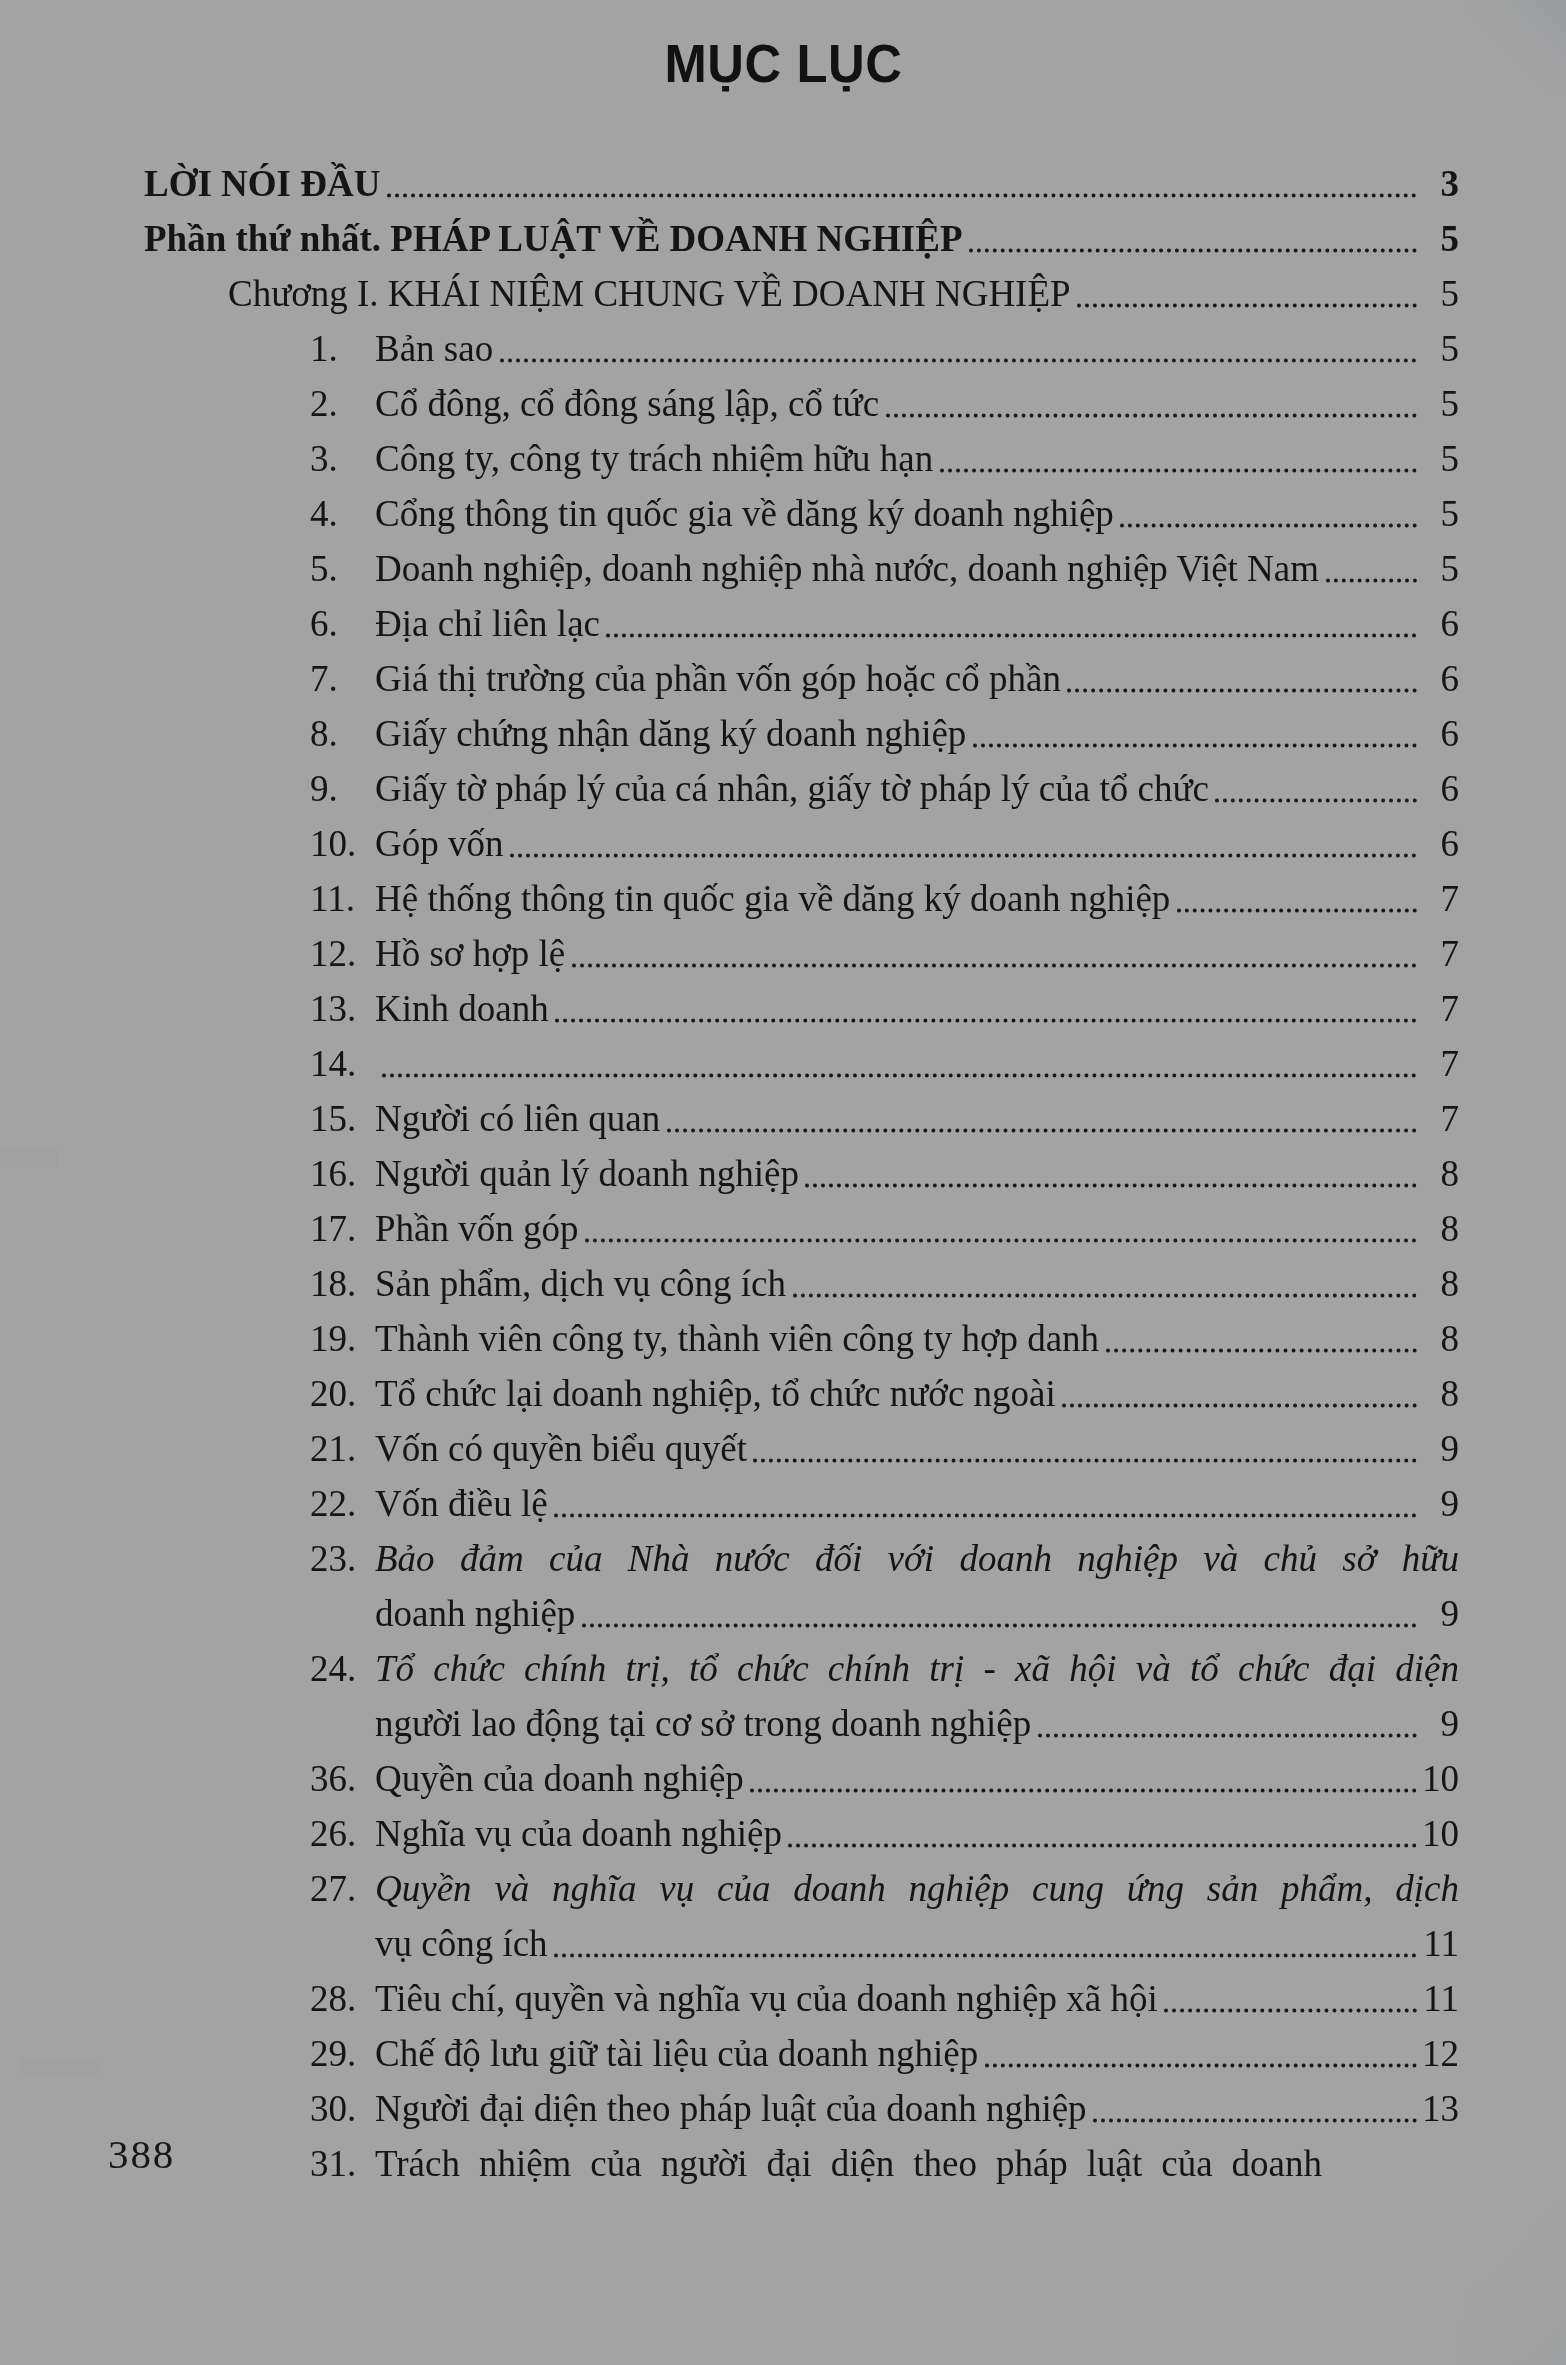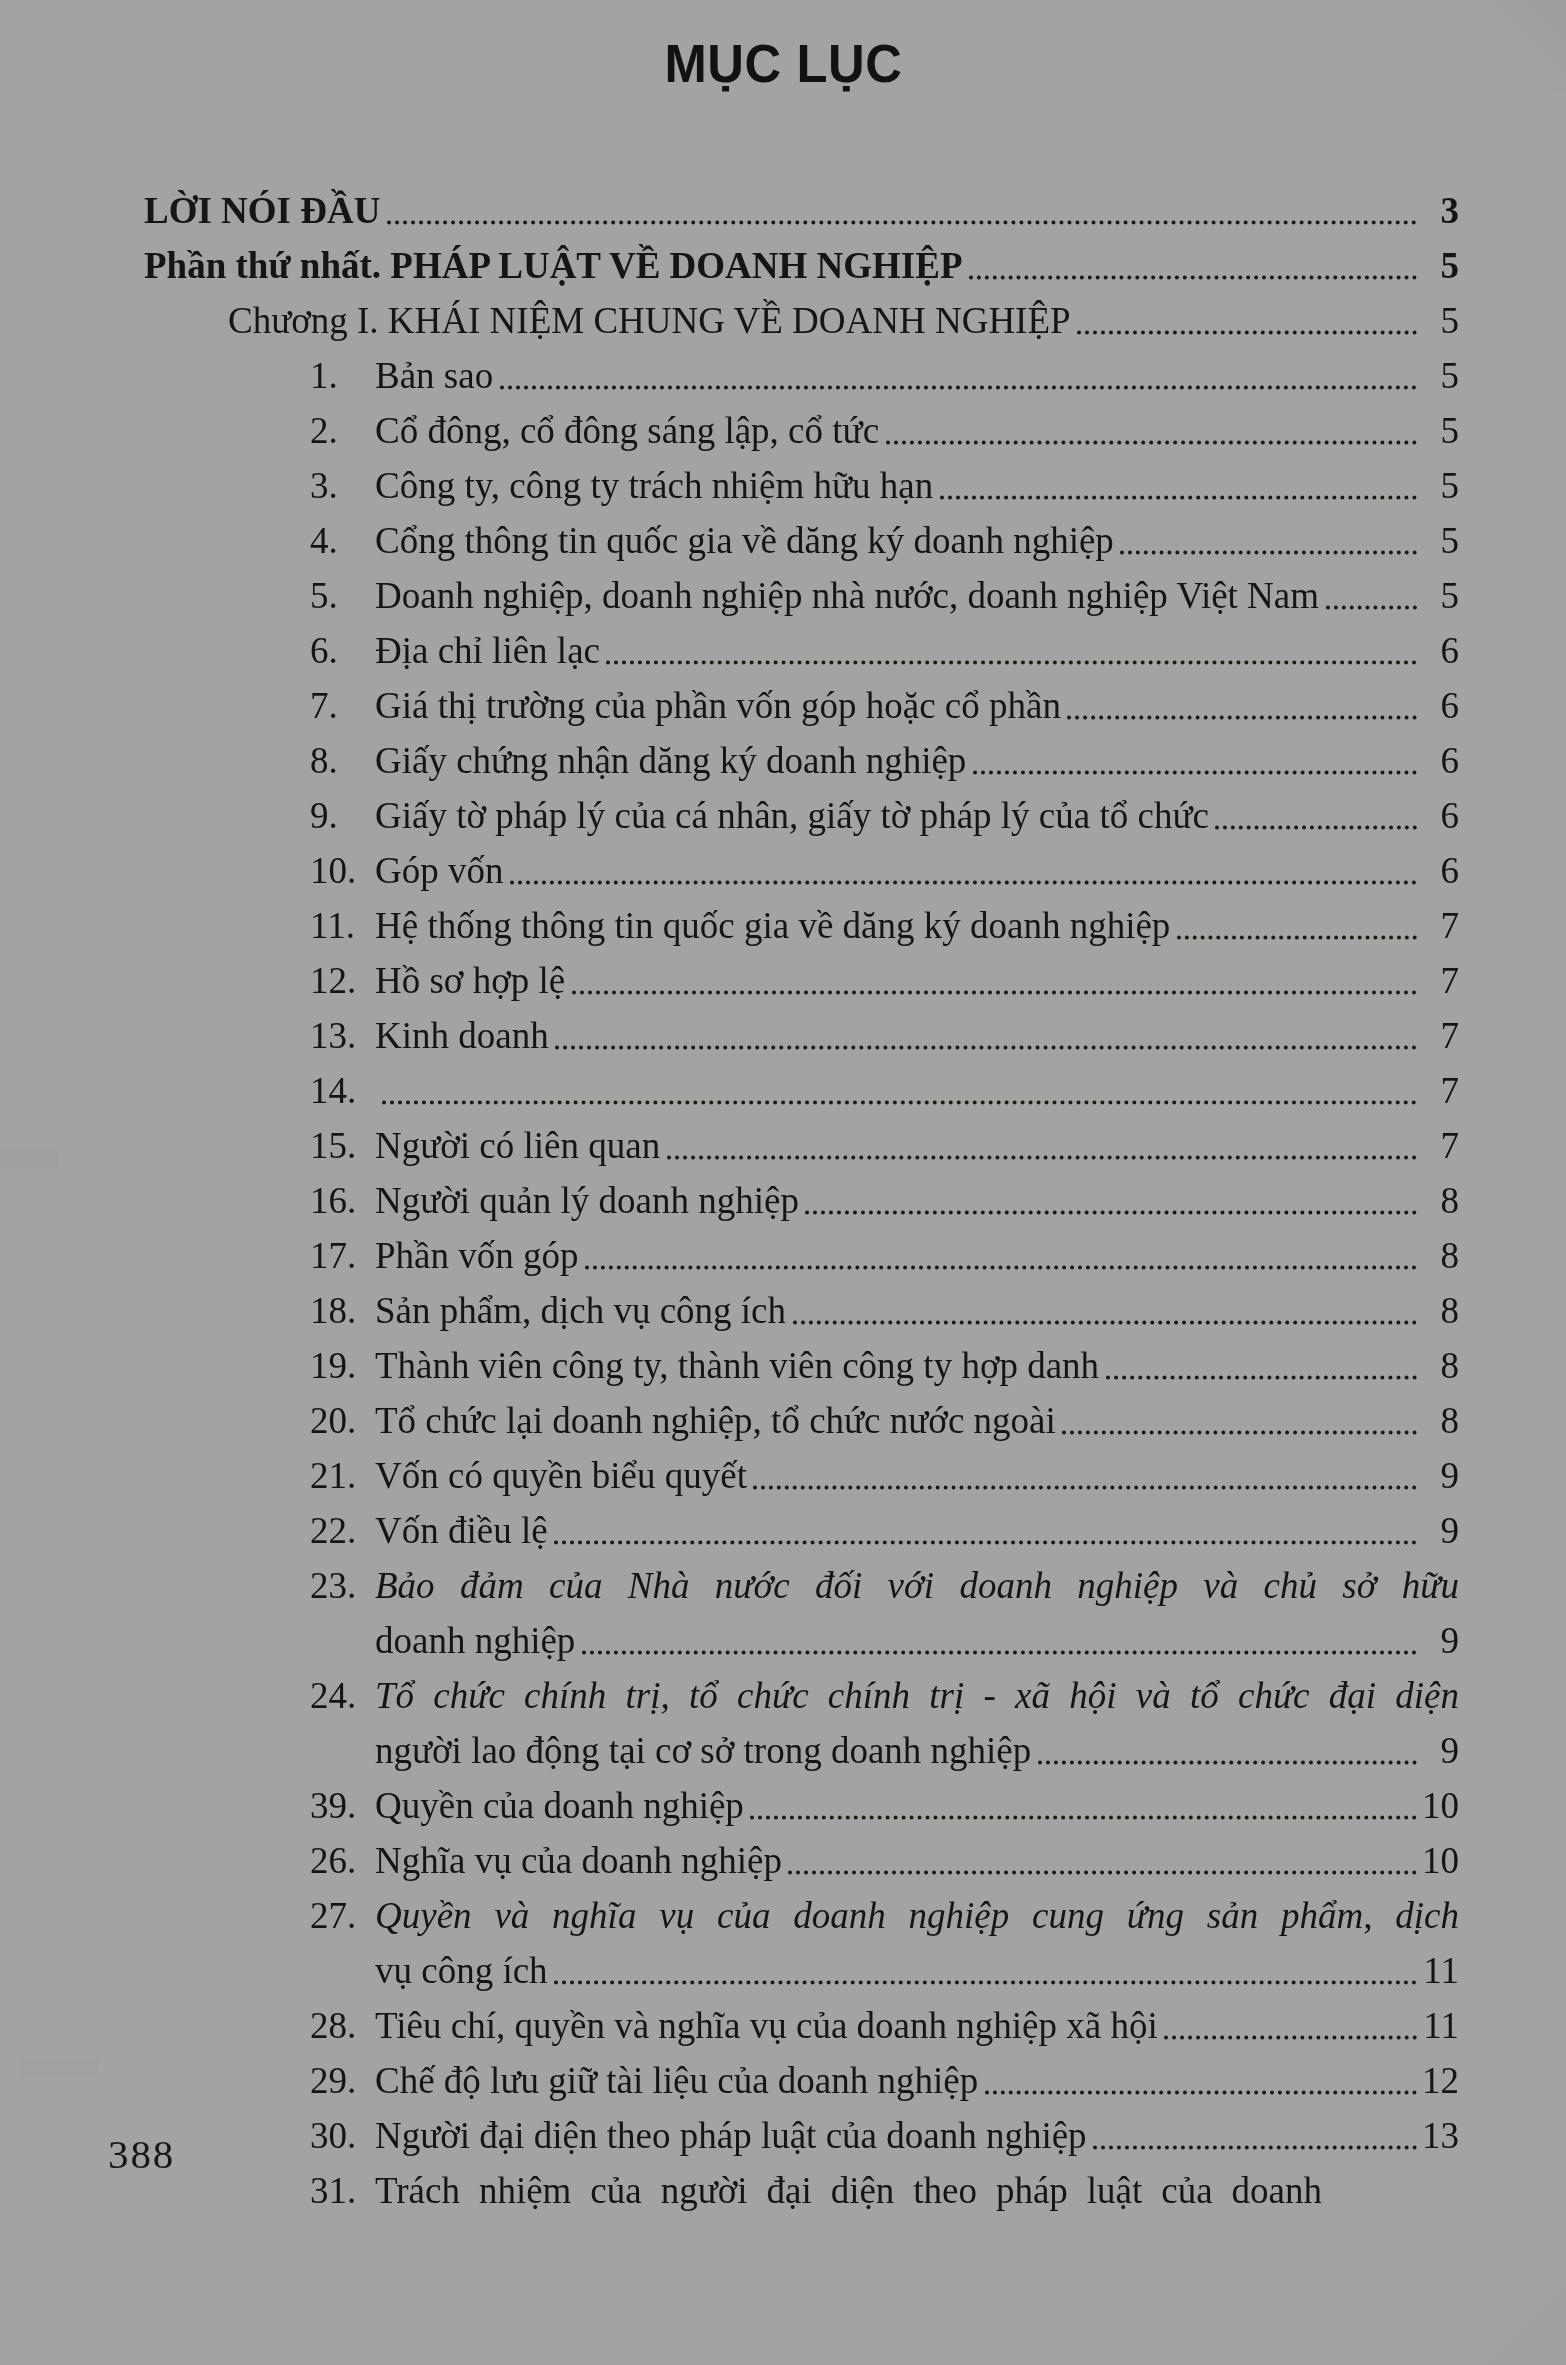--- a/index.html
+++ b/index.html
@@ -43,21 +43,21 @@
     font-family: "Liberation Sans", sans-serif;
     font-weight: 700;
     font-size: 54px;
     line-height: 1.15;
     letter-spacing: 0.6px;
     transform: scaleX(0.94);
     color: #121212;
   }
 
   .toc {
-    margin-top: 89px;
+    margin-top: 62px;
     padding: 0 108px 0 144px;
   }
   .row {
     display: flex;
     align-items: baseline;
     height: 55px;
     font-size: 37px;
     line-height: 55px;
     white-space: nowrap;
     color: #171513;
@@ -270,21 +270,21 @@
       <div class="row item">
         <span class="num">24.</span>
         <span class="label fill">Tổ chức chính trị, tổ chức chính trị - xã hội và tổ chức đại diện</span>
       </div>
       <div class="row item cont">
         <span class="label">người lao động tại cơ sở trong doanh nghiệp</span>
         <span class="dots"></span>
         <span class="pagenum">9</span>
       </div>
       <div class="row item">
-        <span class="num">39.</span>
+        <span class="num">36.</span>
         <span class="label">Quyền của doanh nghiệp</span>
         <span class="dots"></span>
         <span class="pagenum">10</span>
       </div>
       <div class="row item">
         <span class="num">26.</span>
         <span class="label">Nghĩa vụ của doanh nghiệp</span>
         <span class="dots"></span>
         <span class="pagenum">10</span>
       </div>

